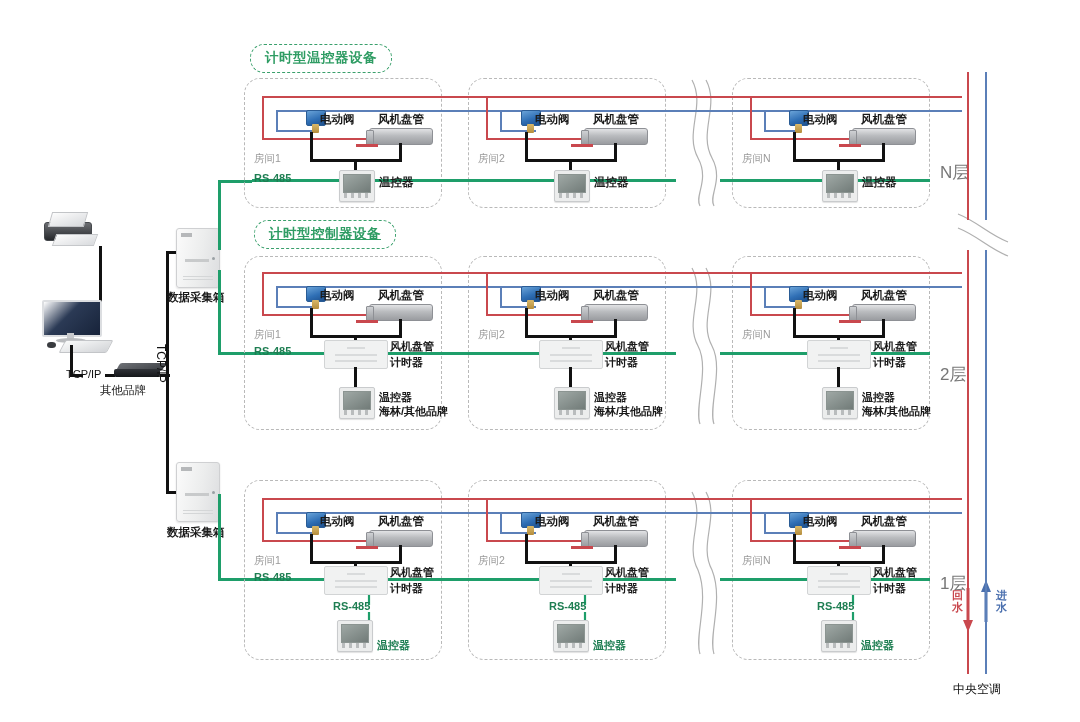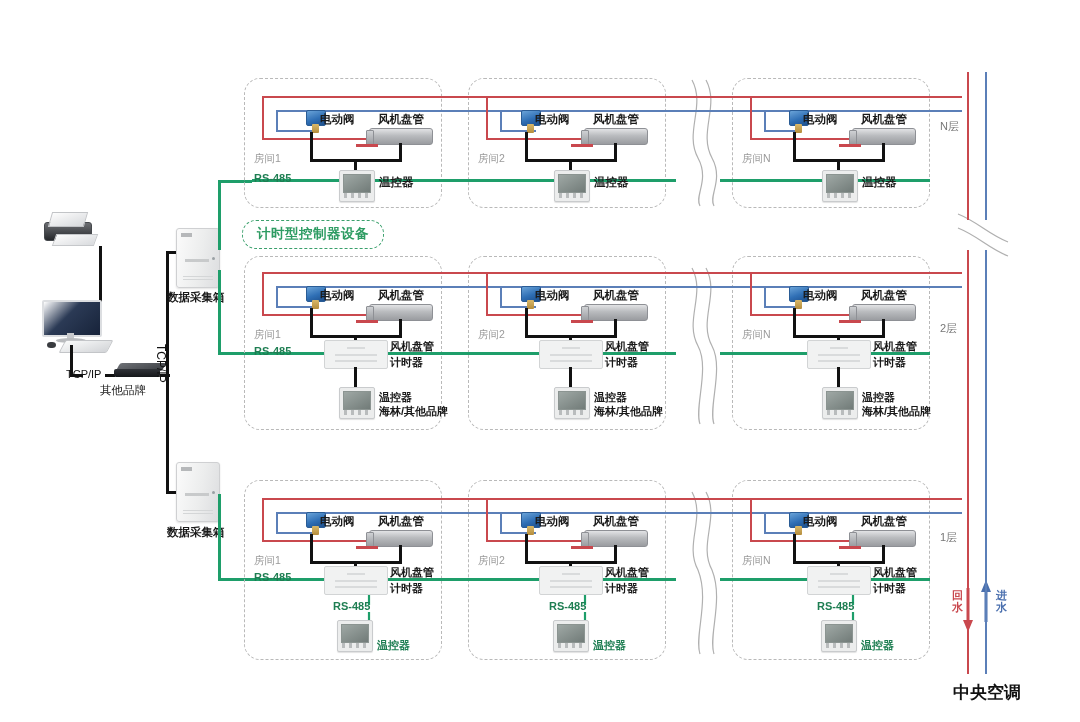--- a/index.html
+++ b/index.html
@@ -20,22 +20,22 @@
   .sect-title{position:absolute;border:1.6px dashed #3aa06c;border-radius:14px;
               color:#2e9c63;font-size:13.5px;line-height:1;padding:6px 14px 7px;
               background:#fff;white-space:nowrap;font-weight:600;letter-spacing:.5px;}
 
   
   .lbl{position:absolute;font-size:11.5px;color:#1a1a1a;white-space:nowrap;font-weight:700;}
   .lbl-sm{position:absolute;font-size:10.5px;color:#9a9a9a;white-space:nowrap;}
   .lbl-gr{position:absolute;font-size:11px;color:#1e7e52;white-space:nowrap;font-weight:700;}
   .lbl-dev{position:absolute;font-size:11px;color:#1a1a1a;white-space:nowrap;font-weight:700;
            line-height:14px;}
-  .lbl-flr{position:absolute;font-size:11px;color:#777;white-space:nowrap;}
-  .lbl-ctr{position:absolute;font-size:17px;color:#111;white-space:nowrap;font-weight:700;}
+  .lbl-flr{position:absolute;font-size:17px;color:#777;white-space:nowrap;margin-top:42px;}
+  .lbl-ctr{position:absolute;font-size:12px;color:#111;white-space:nowrap;font-weight:400;}
   .lbl-red{position:absolute;font-size:11px;color:#c9484e;font-weight:700;width:11px;
            line-height:12px;text-align:center;}
   .lbl-blu{position:absolute;font-size:11px;color:#4a6fae;font-weight:700;width:11px;
            line-height:12px;text-align:center;}
   .lbl-vert{position:absolute;font-size:12px;color:#111;font-weight:700;white-space:nowrap;
             transform-origin:0 0;transform:rotate(90deg);}
 
   
   .valve{position:absolute;width:18px;height:14px;border-radius:2px;
          background:linear-gradient(160deg,#6aa3d8 0%,#2f6fb5 55%,#1d4f8c 100%);
@@ -183,20 +183,21 @@
   </div>
   <div class="lbl abs" style="left:167px;top:525px;">数据采集箱</div>
 
   <div class="ln green" style="left:218px;top:180px;width:3px;height:70px;"></div>
   <div class="ln green" style="left:218px;top:180px;width:34px;height:2.5px;"></div>
   <div class="ln green" style="left:218px;top:270px;width:3px;height:84px;"></div>
   <div class="ln green" style="left:218px;top:352px;width:34px;height:2.5px;"></div>
   <div class="ln green" style="left:218px;top:494px;width:3px;height:86px;"></div>
   <div class="ln green" style="left:218px;top:578px;width:34px;height:2.5px;"></div>
 
+  <div class="sect-title" style="left:250px;top:44px;">计时型温控器设备</div>
 
   <div class="room" style="left:244px;top:78px;width:196px;height:128px;"></div>
   <div class="room" style="left:468px;top:78px;width:196px;height:128px;"></div>
   <div class="room" style="left:732px;top:78px;width:196px;height:128px;"></div>
 
   <div class="ln red" style="left:262px;top:96px;width:700px;height:2px;"></div>
   <div class="ln blue" style="left:276px;top:110px;width:686px;height:2px;"></div>
   <div class="ln red" style="left:262px;top:96px;width:2px;height:44px;"></div>
   <div class="ln red" style="left:262px;top:138px;width:110px;height:2px;"></div>
   <div class="ln blue" style="left:276px;top:110px;width:2px;height:22px;"></div>
@@ -263,21 +264,21 @@
   <div class="ln black" style="left:837px;top:159px;width:3px;height:13px;"></div>
   <div class="thermo" style="left:822px;top:170px;">
       <div class="scr"></div>
       <div class="btns"></div>
     </div>
   <div class="lbl" style="left:862px;top:175px;">温控器</div>
   <div class="lbl-sm" style="left:742px;top:152px;">房间N</div>
 
   <div class="lbl-flr" style="left:940px;top:119px;">N层</div>
 
-  <div class="sect-title" style="left:242px;top:220px;">计时型控制器设备</div>
+  <div class="sect-title" style="left:254px;top:220px;text-decoration:underline;">计时型控制器设备</div>
 
   <div class="room" style="left:244px;top:256px;width:196px;height:172px;"></div>
   <div class="room" style="left:468px;top:256px;width:196px;height:172px;"></div>
   <div class="room" style="left:732px;top:256px;width:196px;height:172px;"></div>
 
   <div class="ln red" style="left:262px;top:272px;width:700px;height:2px;"></div>
   <div class="ln blue" style="left:276px;top:286px;width:686px;height:2px;"></div>
   <div class="ln red" style="left:262px;top:272px;width:2px;height:44px;"></div>
   <div class="ln red" style="left:262px;top:314px;width:110px;height:2px;"></div>
   <div class="ln blue" style="left:276px;top:286px;width:2px;height:22px;"></div>

